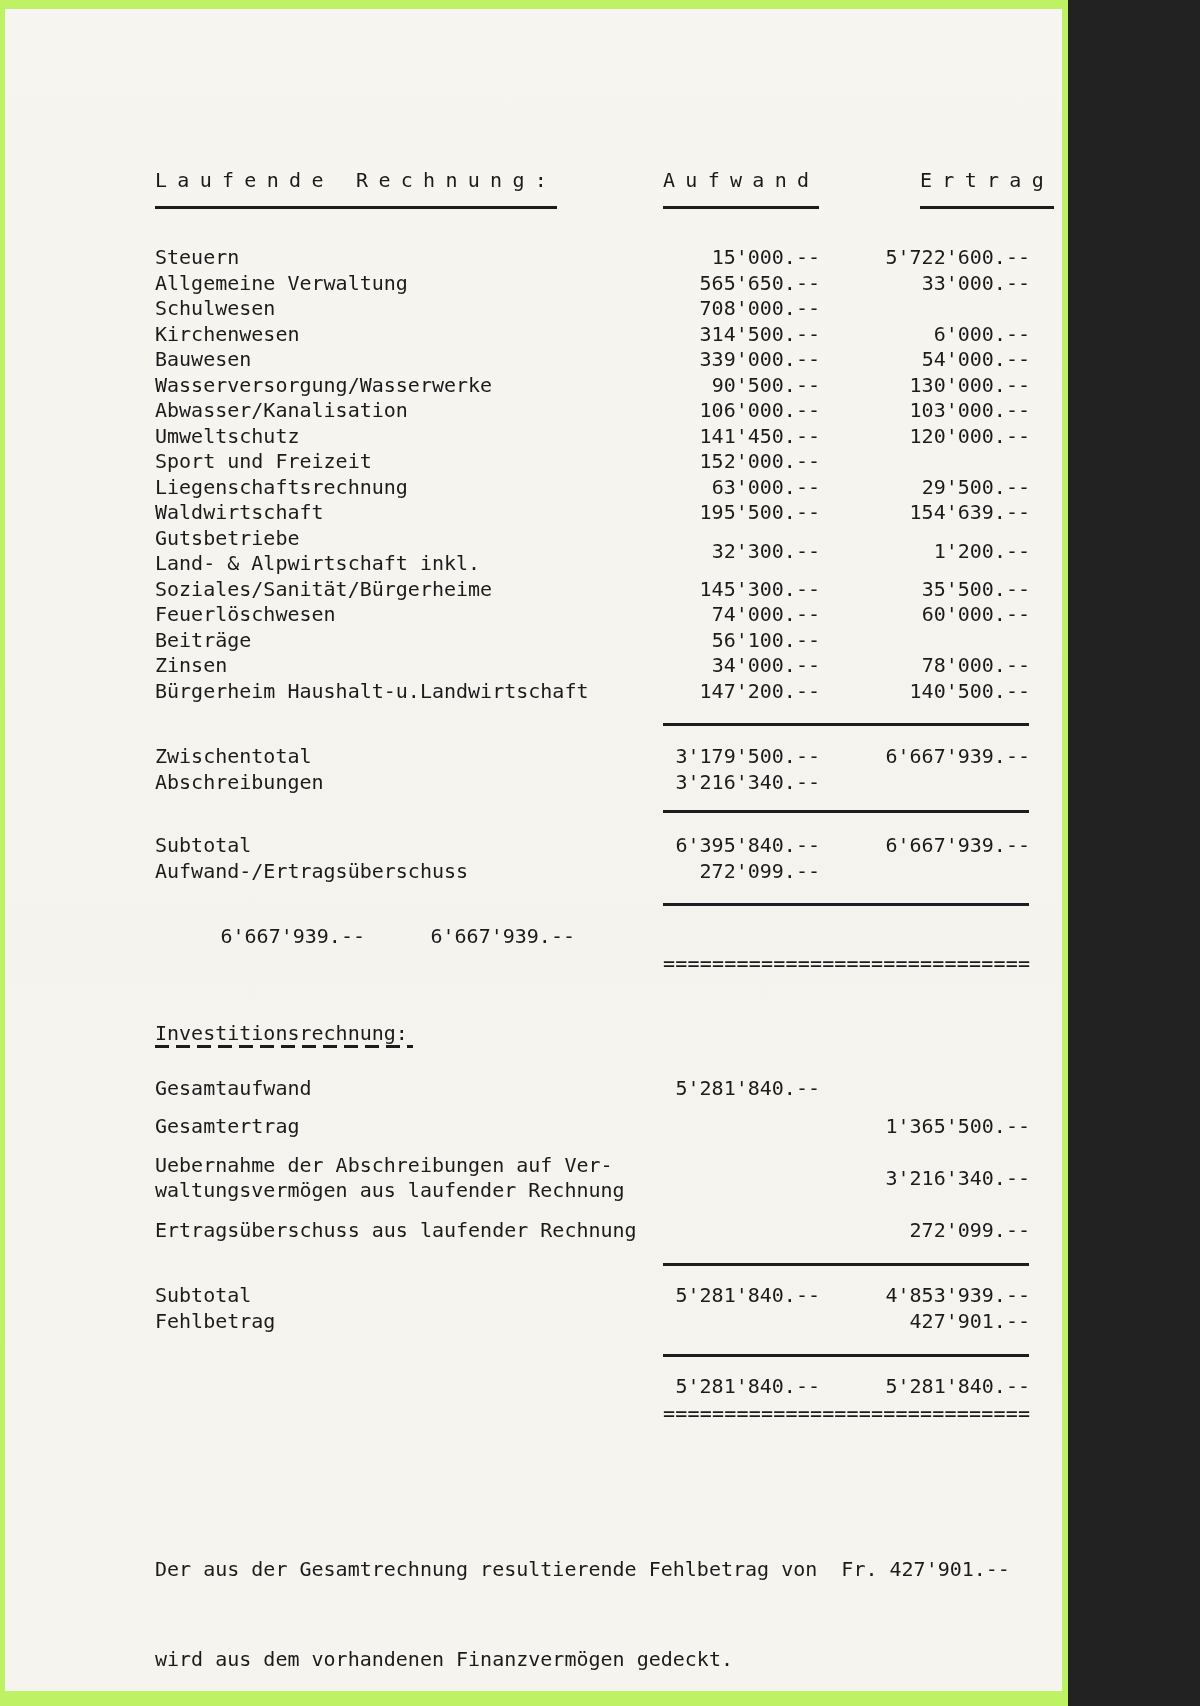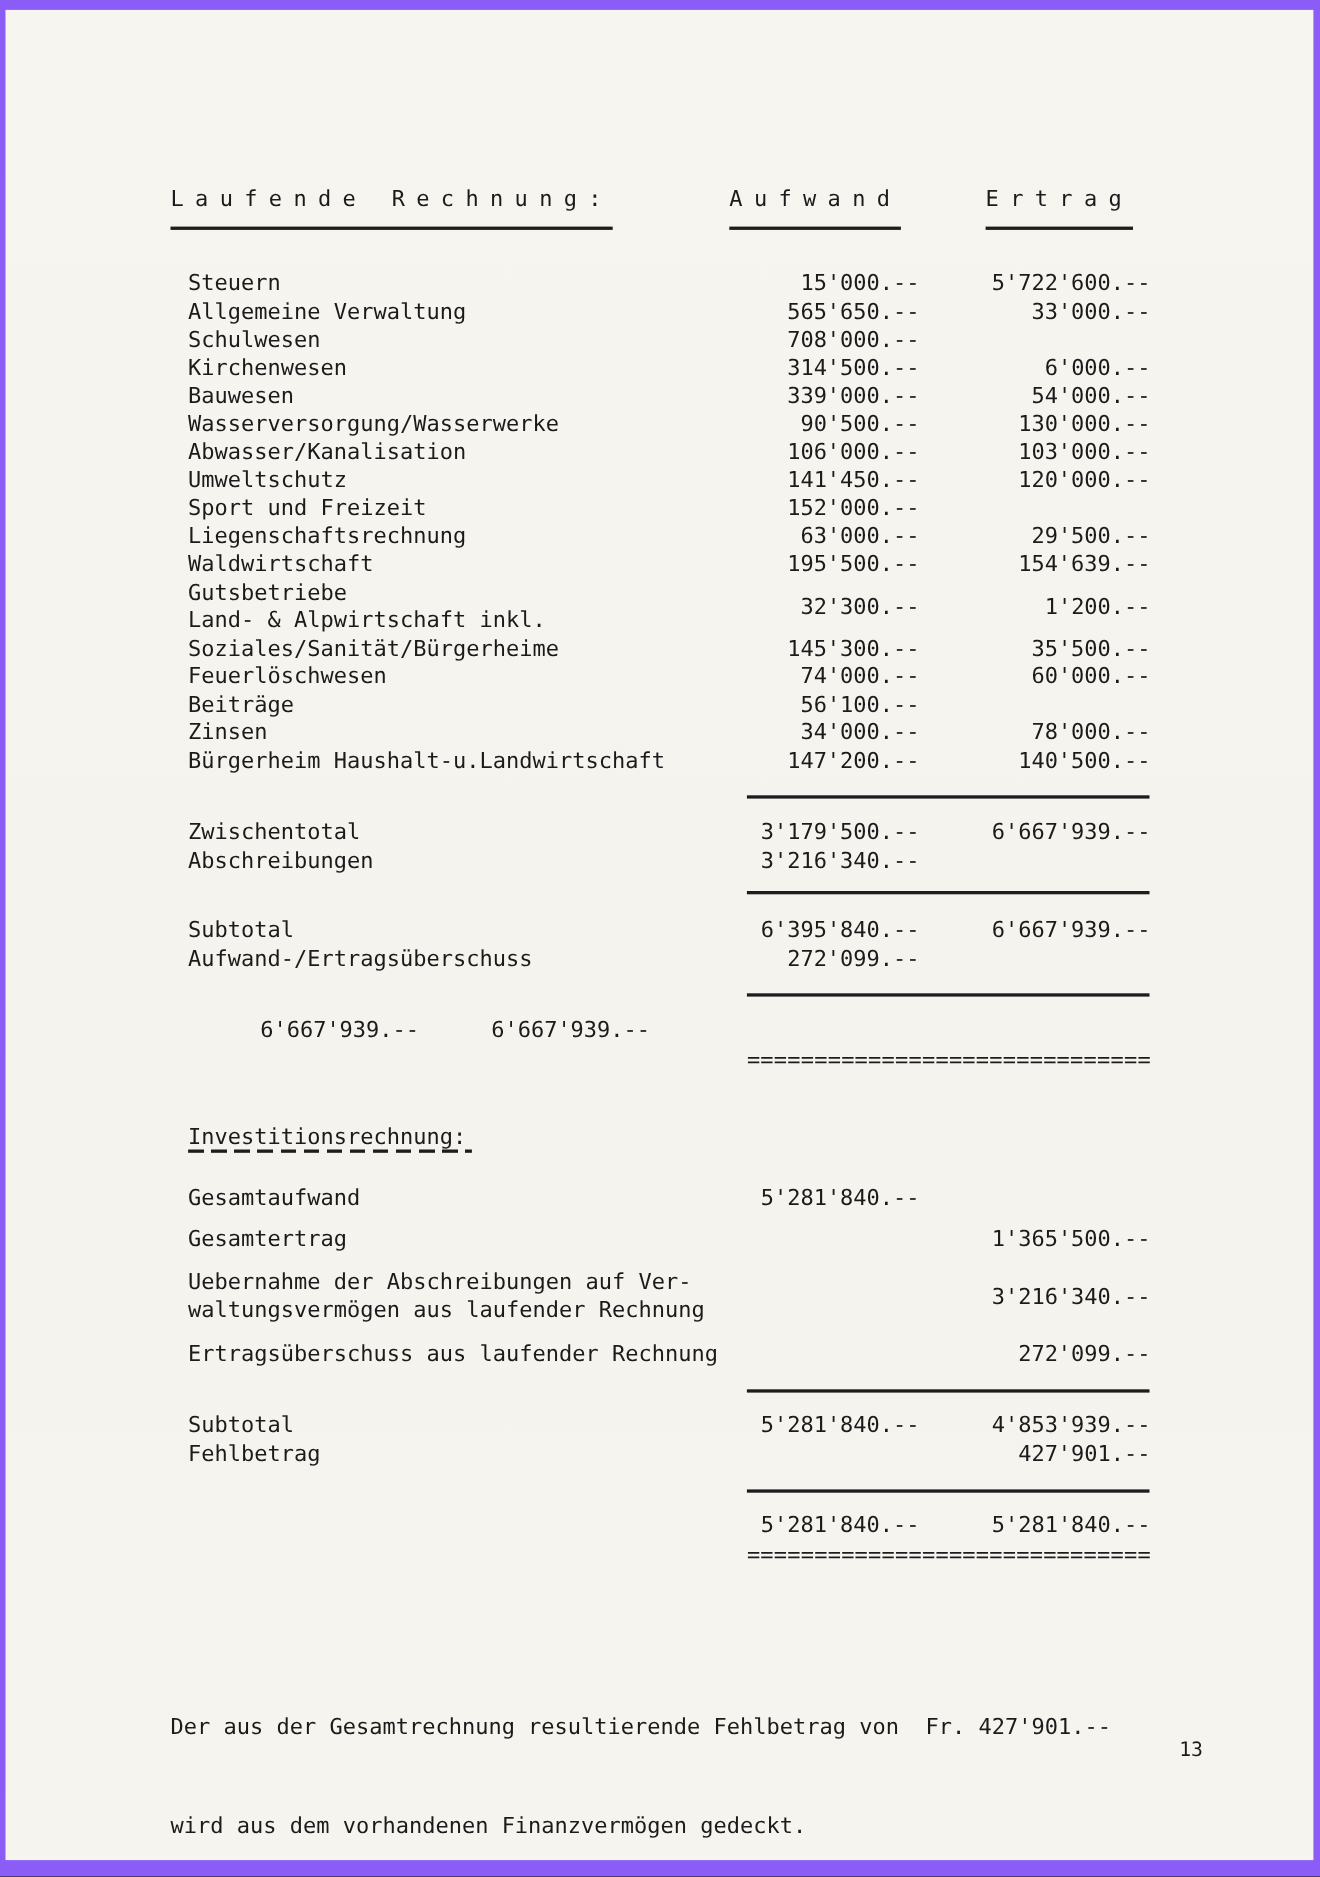--- a/index.html
+++ b/index.html
@@ -1,19 +1,19 @@
 <!DOCTYPE html>
 <html><head>
 <meta charset="utf-8">
 <style>
   html,body{margin:0;padding:0;background:#222;}
   .page{
     position:relative;
-    width:1200px;height:1706px;
-    background:#8b5cf6;
+    width:1068px;height:1706px;
+    background:#bef264;
     overflow:hidden;
     font-family:"DejaVu Sans Mono","Liberation Mono",monospace;
     color:#1b1b1b;
   }
   .paper{
     position:absolute;
     left:5px;right:6px;top:9px;bottom:15px;
     background:linear-gradient(180deg,#f7f5f0 0%,#f5f3ee 55%,#f6f4ef 100%);
   }
   
@@ -23,23 +23,23 @@
     padding-bottom:16px;border-bottom:3px solid #1d1d1d;
     white-space:nowrap;
   }
   .col-head{
     position:absolute;top:170px;
     font-size:20px;line-height:20px;letter-spacing:10.3px;
     padding-bottom:16px;border-bottom:3px solid #1d1d1d;
     white-space:nowrap;
   }
   .col-head.aufwand{left:663px;}
-  .col-head.ertrag{left:896px;}
+  .col-head.ertrag{left:920px;}
   
-  .flow{position:absolute;left:155px;width:880px;font-size:20px;margin-left:16px;}
+  .flow{position:absolute;left:155px;width:880px;font-size:20px;}
   #main-flow{top:245px;}
   #invest-flow{top:1023px;}
   .trow{display:flex;line-height:25.5px;white-space:pre;}
   .trow .lbl{width:455px;}
   .trow .num{width:210px;text-align:right;}
   .invest .trow .lbl{width:490px;}
   .invest .trow .num.auf{width:175px;}
   .trow.two .lbl span{display:block;}
   .trow.two .num{line-height:51px;}
   .rule{border-top:3px solid #1d1d1d;width:366px;margin-left:508px;height:0;}

